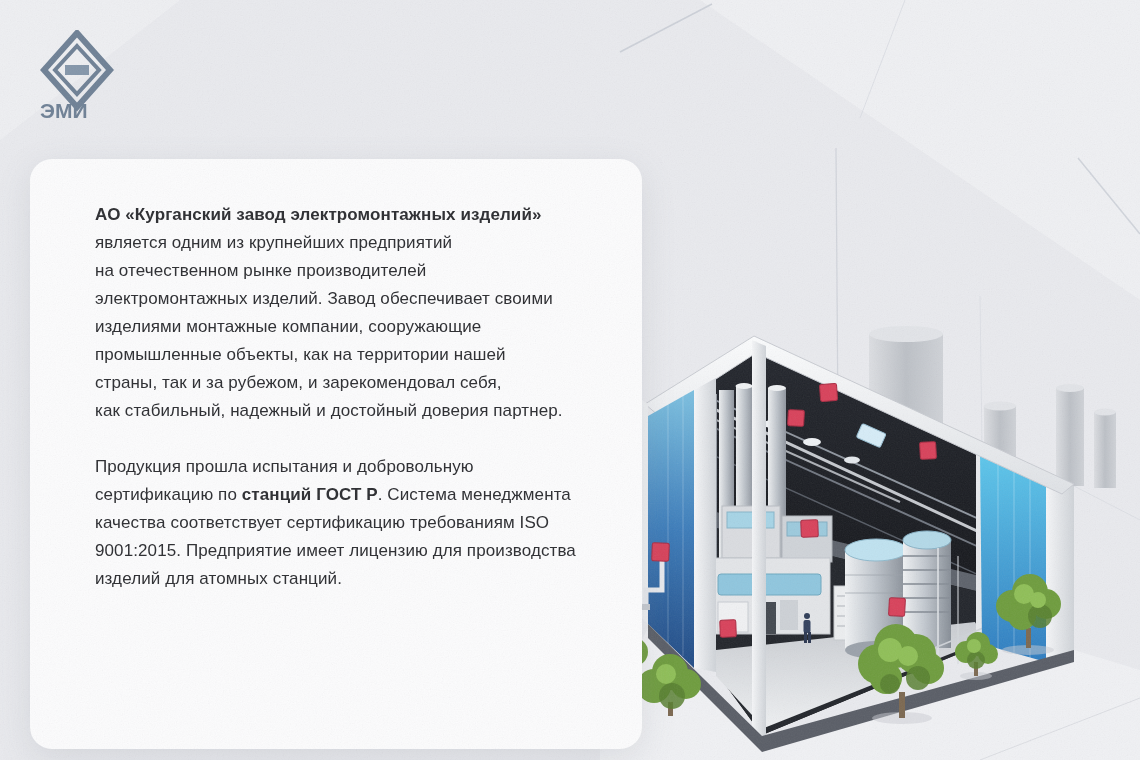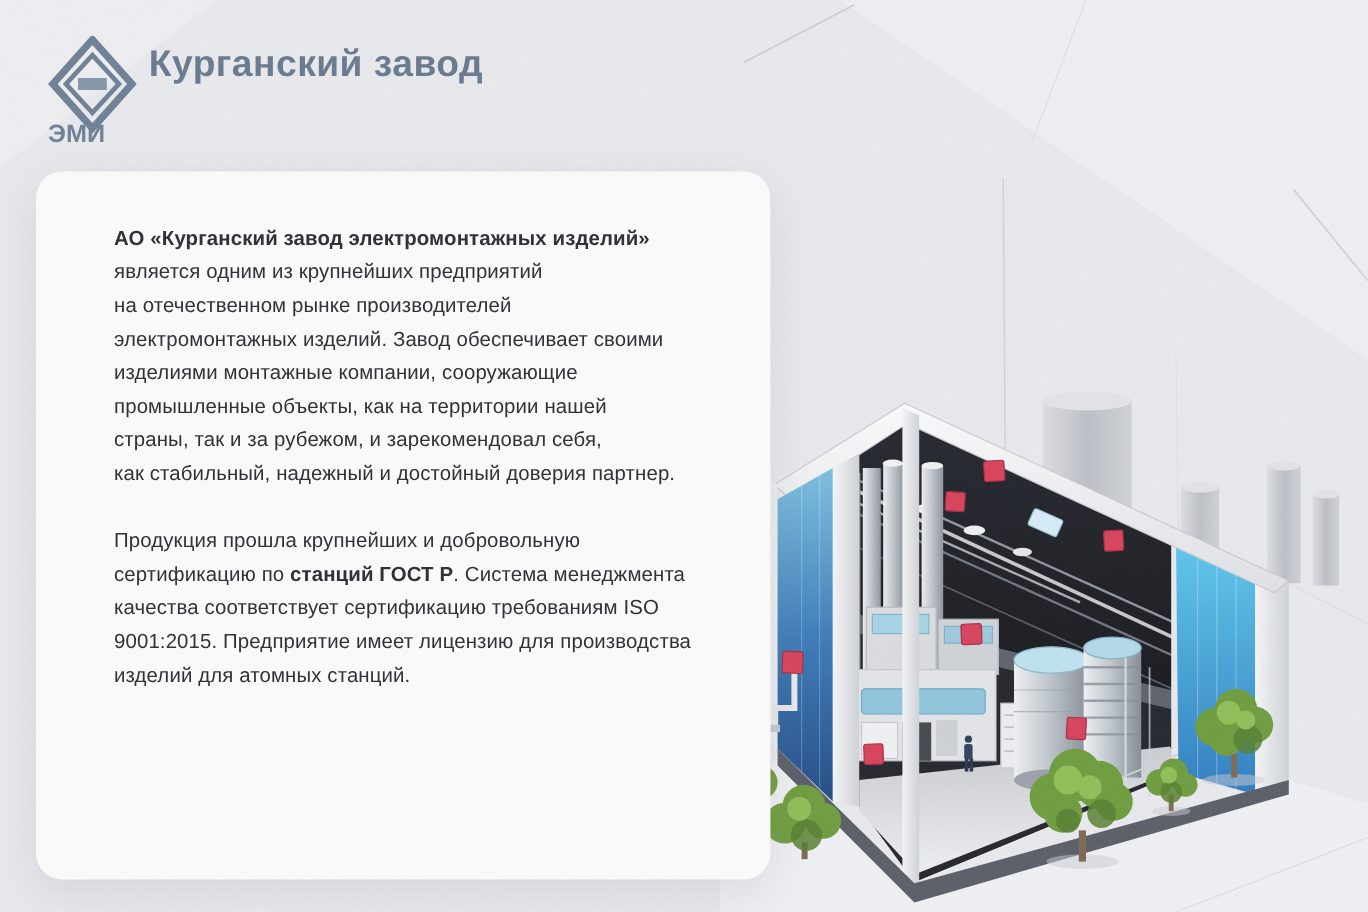--- a/index.html
+++ b/index.html
@@ -8,21 +8,21 @@
   }
   *{margin:0;padding:0;box-sizing:border-box;}
   html,body{width:1140px;height:760px;overflow:hidden;}
   body{font-family:"Liberation Sans","DejaVu Sans",sans-serif;background:var(--page_bg);position:relative;}
   .page{position:absolute;inset:0;background:var(--page_bg);overflow:hidden;}
   svg.bg{position:absolute;left:0;top:0;z-index:0;}
   .header{position:absolute;left:40px;top:30px;z-index:3;display:flex;align-items:flex-start;}
   .logo{width:74px;height:90px;flex:0 0 auto;}
   h1.title{margin-left:10px;margin-top:4px;font-size:31px;line-height:37px;font-weight:bold;color:var(--title);letter-spacing:.4px;}
   h1.title span{display:block;}
-  .card{position:absolute;left:30px;top:143px;width:612px;height:590px;background:var(--card_bg);
+  .card{position:absolute;left:30px;top:159px;width:612px;height:590px;background:var(--card_bg);
         border-radius:22px;z-index:2;box-shadow:0 10px 34px rgba(110,116,132,.16);
         padding:42px 18px 30px 65px;}
   .card p{white-space:pre-line;font-size:17px;line-height:28px;color:var(--body_text);letter-spacing:.1px;margin-bottom:28px;}
   .card p strong{font-weight:bold;}
   .illus-wrap{position:absolute;left:600px;top:290px;width:540px;height:470px;z-index:1;}
   .illus-wrap svg{display:block;width:100%;height:100%;}
   .marker{fill:var(--marker_red);stroke:#a92b42;stroke-width:1;}
   .tree-base{fill:var(--tree_green);}
   .tree-hi{fill:#8fbf57;}
   .tree-sh{fill:#577f2f;opacity:.85;}
@@ -46,33 +46,32 @@
   </svg>
 
   <div class="header">
     <svg class="logo" viewBox="0 0 74 90">
       <path d="M37 3 L70 40 L37 77 L4 40 Z" fill="none" stroke="#6e8095" stroke-width="6"></path>
       <path d="M37 16 L59 40 L37 64 L15 40 Z" fill="none" stroke="#6e8095" stroke-width="4"></path>
       <rect x="25" y="35" width="24" height="10" fill="#8496aa"></rect>
       <text x="0" y="88" font-size="21" font-weight="bold" fill="#6e8095" font-family="Liberation Sans, sans-serif">ЭМИ</text>
     </svg>
     <h1 class="title">
-        <span>Курганский завод</span>
       </h1>
   </div>
 
   <section class="card">
     <p><strong>АО «Курганский завод электромонтажных изделий»</strong><br><span>является одним из крупнейших предприятий
 на отечественном рынке производителей
 электромонтажных изделий. Завод обеспечивает своими
 изделиями монтажные компании, сооружающие
 промышленные объекты, как на территории нашей
 страны, так и за рубежом, и зарекомендовал себя,
 как стабильный, надежный и достойный доверия партнер.</span></p>
-    <p><span>Продукция прошла крупнейших и добровольную
+    <p><span>Продукция прошла испытания и добровольную
 сертификацию по </span><strong>станций ГОСТ Р</strong><span>. Система менеджмента
 качества соответствует сертификацию требованиям ISO
 9001:2015. Предприятие имеет лицензию для производства
 изделий для атомных станций.</span></p>
   </section>
 
   <div class="illus-wrap" role="img" aria-label="Изометрический разрез производственного здания завода с оборудованием, красными метками и деревьями">
   <svg viewBox="600 290 540 470">
     <defs>
       <linearGradient id="gRoof" x1="0" y1="0" x2="0" y2="1">

